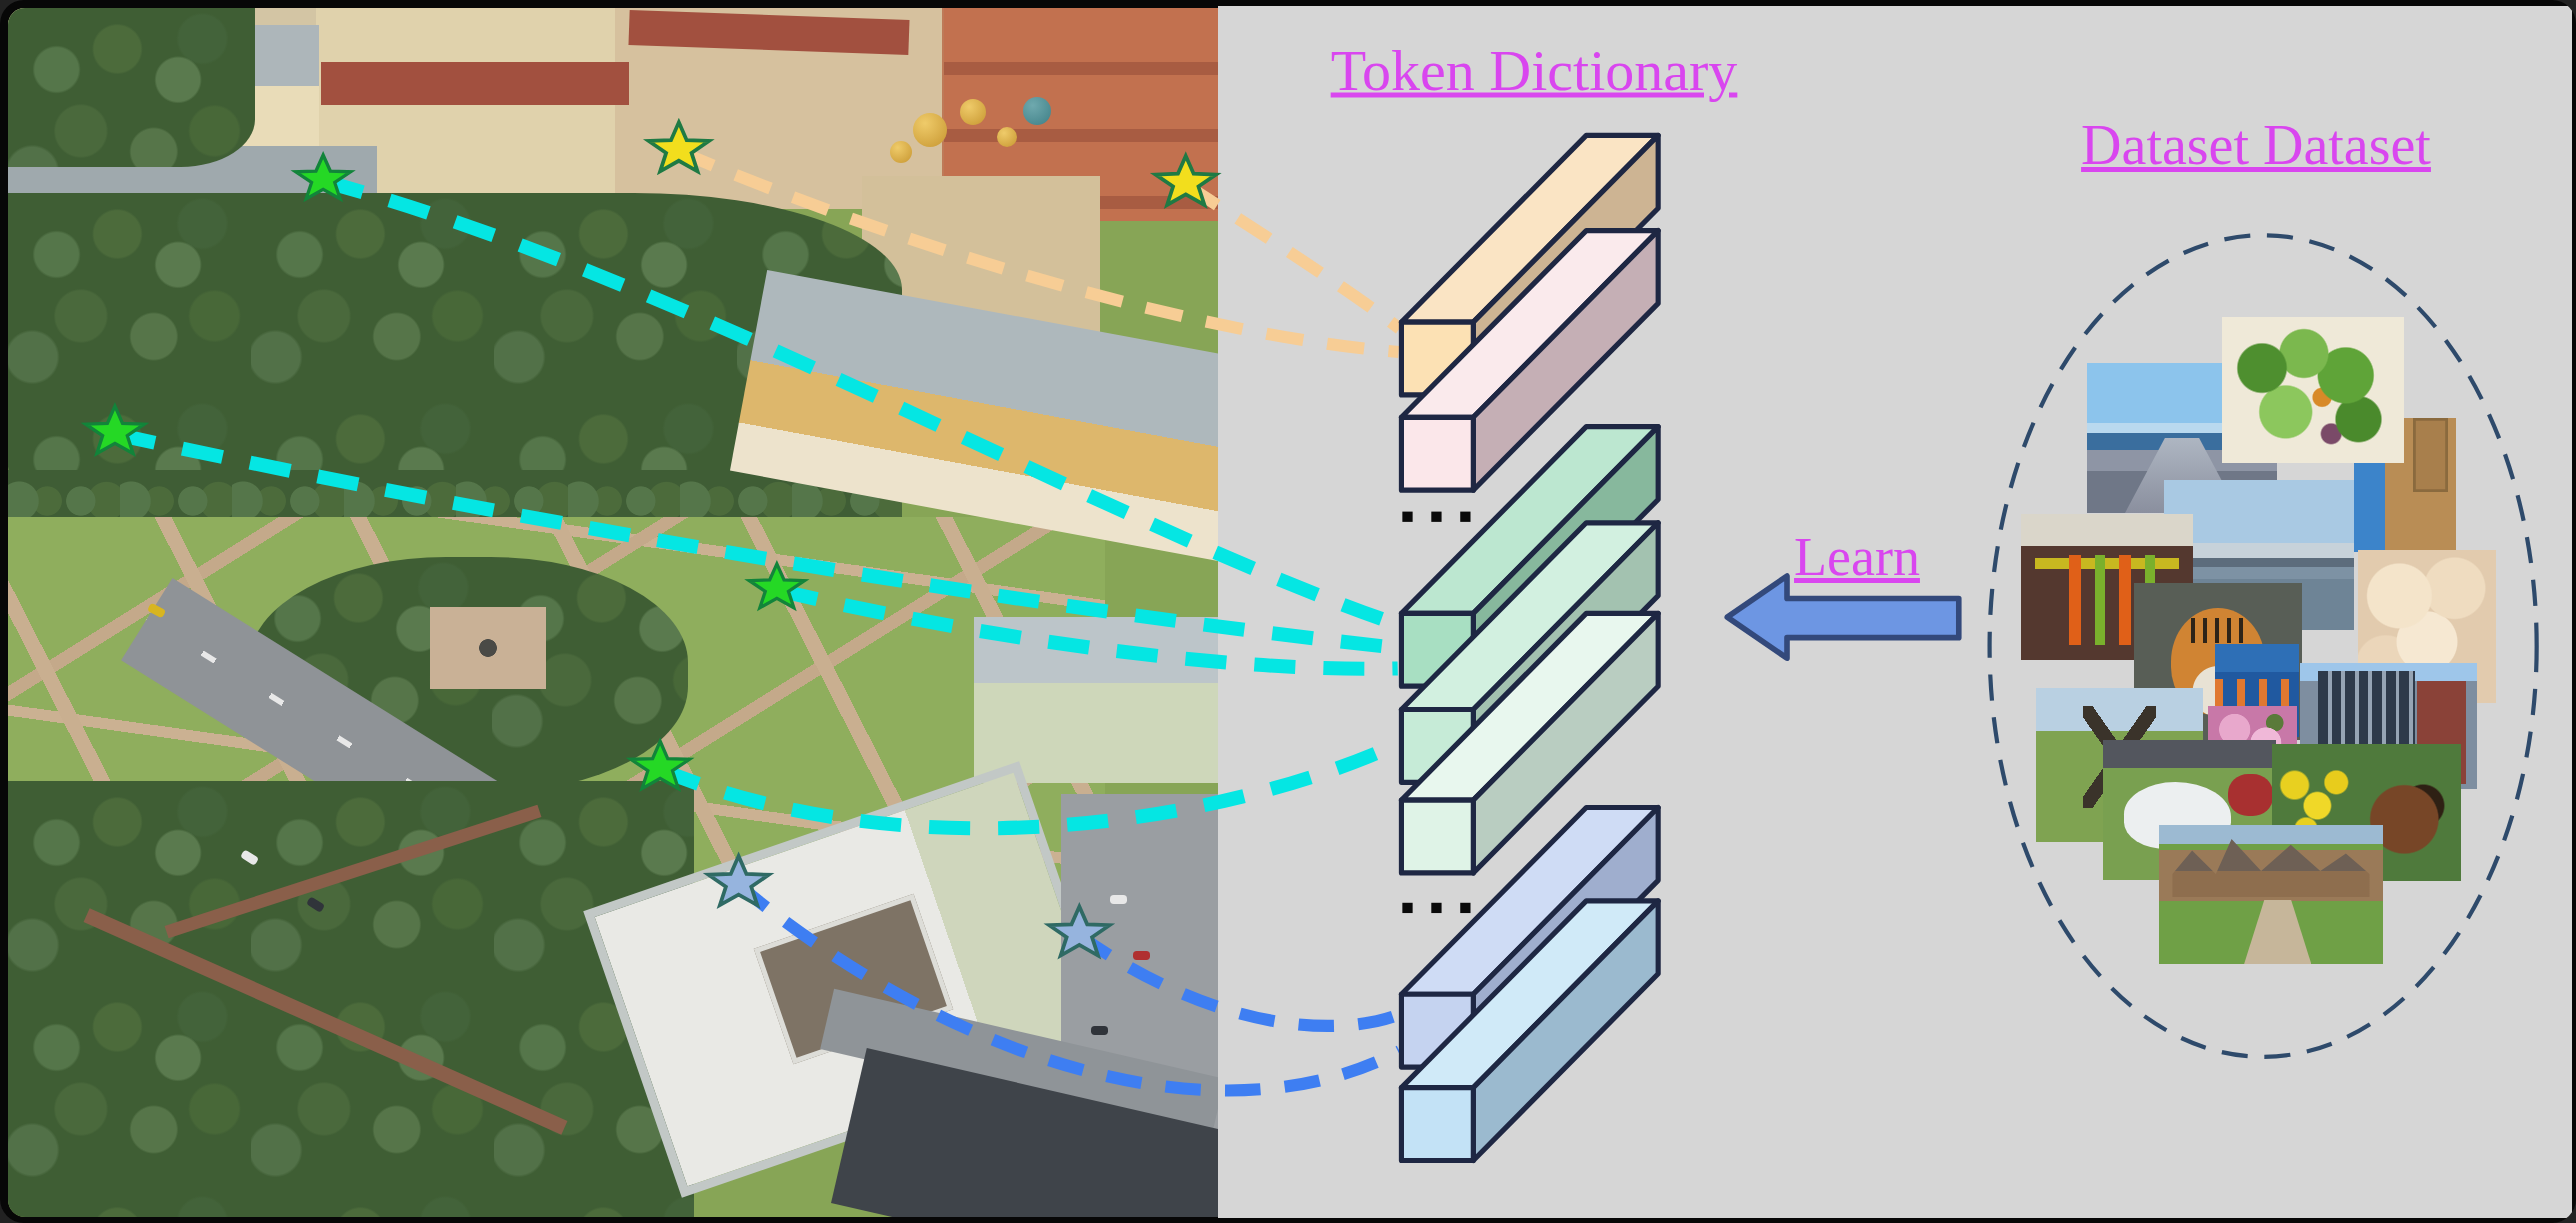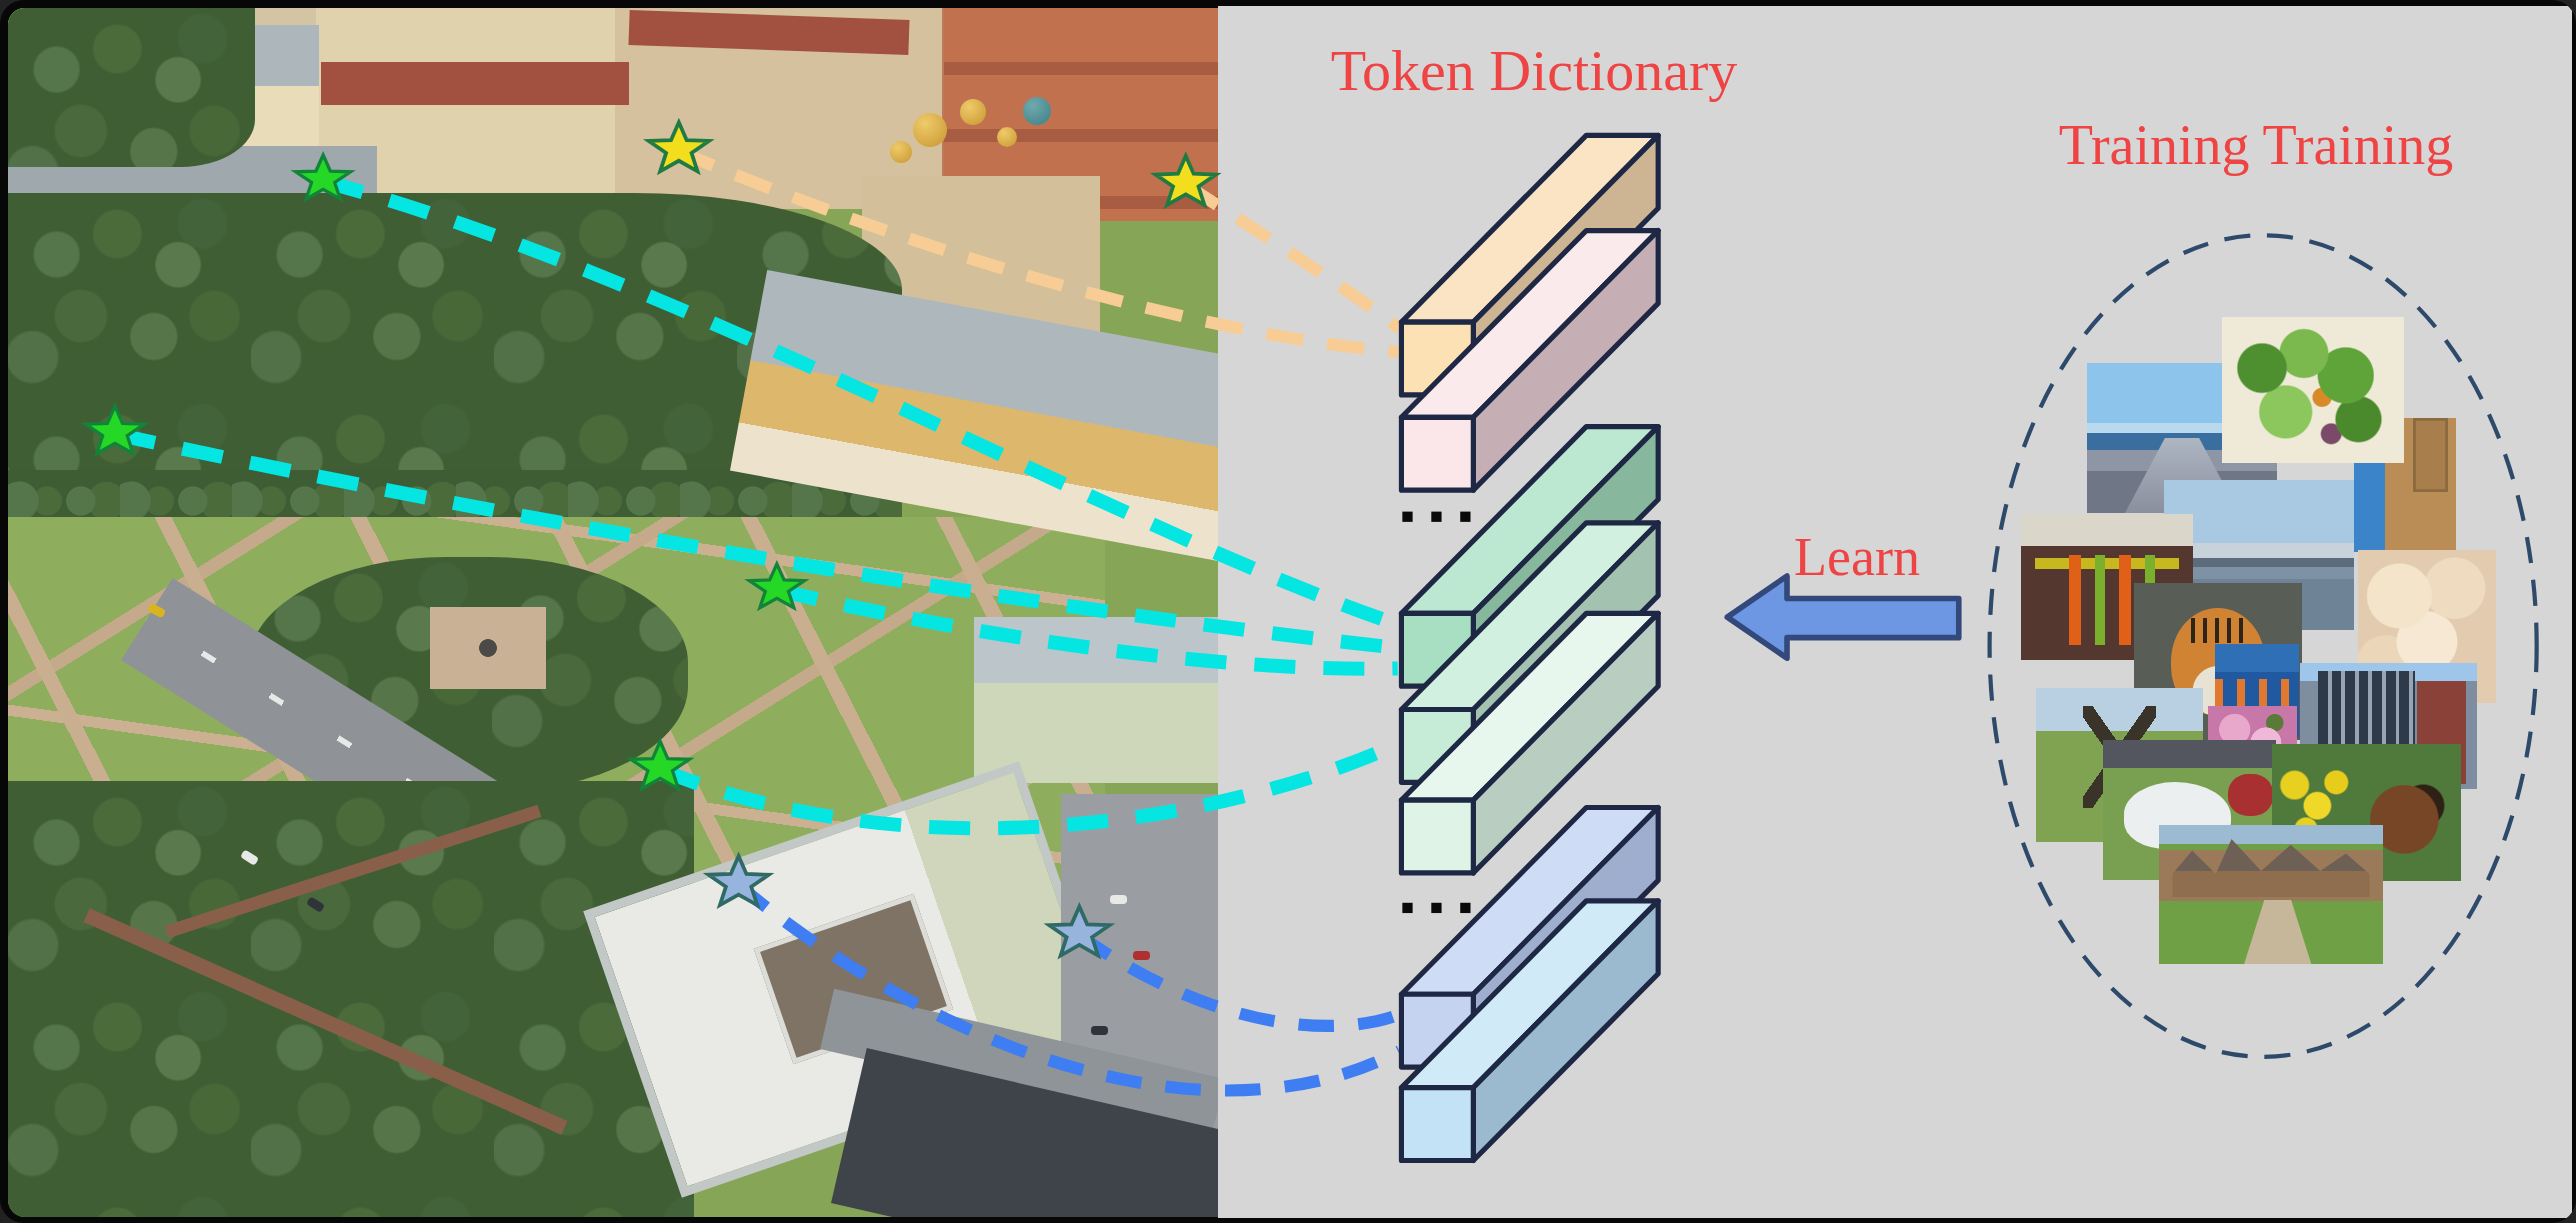--- a/index.html
+++ b/index.html
@@ -1,21 +1,21 @@
 <!DOCTYPE html>
 <html style="font-size:15px"><head>
 <meta charset="utf-8">
 <style>
   html,body{margin:0;padding:0;background:#222;}
   .canvas{position:relative;width:2576px;height:1223px;background:#070707;border-radius:24px;overflow:hidden;
           font-family:"Liberation Serif","DejaVu Serif",serif;}
   
   .panel{position:absolute;left:1218px;top:5.6px;width:1354px;height:1212px;background:#D6D6D6;}
   
-  .fig-title{position:absolute;transform:translate(-50%,-50%);color:#ef4444;white-space:nowrap;z-index:7;}
+  .fig-title{position:absolute;transform:translate(-50%,-50%);color:#d946ef;white-space:nowrap;z-index:7;text-decoration:underline;}
   #title-token{left:1534px;top:70px;font-size:58px;}
   #title-train{left:2256px;top:145px;font-size:56px;}
   #title-learn{left:1857px;top:557px;font-size:54px;}
   
   .photo{position:absolute;left:7.5px;top:7.5px;width:1210px;height:1209px;overflow:hidden;
          border-radius:17px 0 0 17px;background:#87A556;z-index:1;}
   .photo *{position:absolute;}
   .trees{background-color:#3F5E34;
     background-image:radial-gradient(circle at 20% 30%,#55764A 0 9%,transparent 10%),
       radial-gradient(circle at 45% 20%,#4C6B3B 0 11%,transparent 12%),
@@ -243,16 +243,16 @@
       <polygon points="123.0,435.0 131.1,453.5 154.4,454.3 136.2,466.6 142.4,485.7 123.0,474.8 103.6,485.7 109.8,466.6 91.6,454.3 114.9,453.5" fill="#25D825" stroke="#12843A" stroke-width="3.5" stroke-linejoin="miter"></polygon>
       <polygon points="832.0,604.0 839.7,621.2 861.5,622.0 844.4,633.4 850.2,651.0 832.0,640.9 813.8,651.0 819.6,633.4 802.5,622.0 824.3,621.2" fill="#25D825" stroke="#12843A" stroke-width="3.5" stroke-linejoin="miter"></polygon>
       <polygon points="707.0,794.0 715.1,812.5 738.4,813.3 720.2,825.6 726.4,844.7 707.0,833.8 687.6,844.7 693.8,825.6 675.6,813.3 698.9,812.5" fill="#25D825" stroke="#12843A" stroke-width="3.5" stroke-linejoin="miter"></polygon>
       <polygon points="791.0,917.0 799.4,936.1 823.3,937.0 804.6,949.8 811.0,969.5 791.0,958.2 771.0,969.5 777.4,949.8 758.7,937.0 782.6,936.1" fill="#96B4DE" stroke="#2F6A64" stroke-width="4" stroke-linejoin="miter"></polygon>
       <polygon points="1156.0,971.0 1164.4,990.1 1188.3,991.0 1169.6,1003.8 1176.0,1023.5 1156.0,1012.2 1136.0,1023.5 1142.4,1003.8 1123.7,991.0 1147.6,990.1" fill="#96B4DE" stroke="#2F6A64" stroke-width="4" stroke-linejoin="miter"></polygon>
       <polygon points="1850,661 1914,617 1914,641 2098,641 2098,683 1914,683 1914,705" fill="#6D96E3" stroke="#33497B" stroke-width="6" stroke-linejoin="round"></polygon>
       <ellipse cx="2424" cy="692" rx="293" ry="440" fill="none" stroke="#2E4A6B" stroke-width="4.5" stroke-dasharray="28 18"></ellipse>
     </svg>
 
   <div class="fig-title" id="title-token">Token Dictionary</div>
-  <div class="fig-title" id="title-train">Training Training</div>
+  <div class="fig-title" id="title-train">Dataset Dataset</div>
   <div class="fig-title" id="title-learn">Learn</div>
 </div>
 
 
 </body></html>

